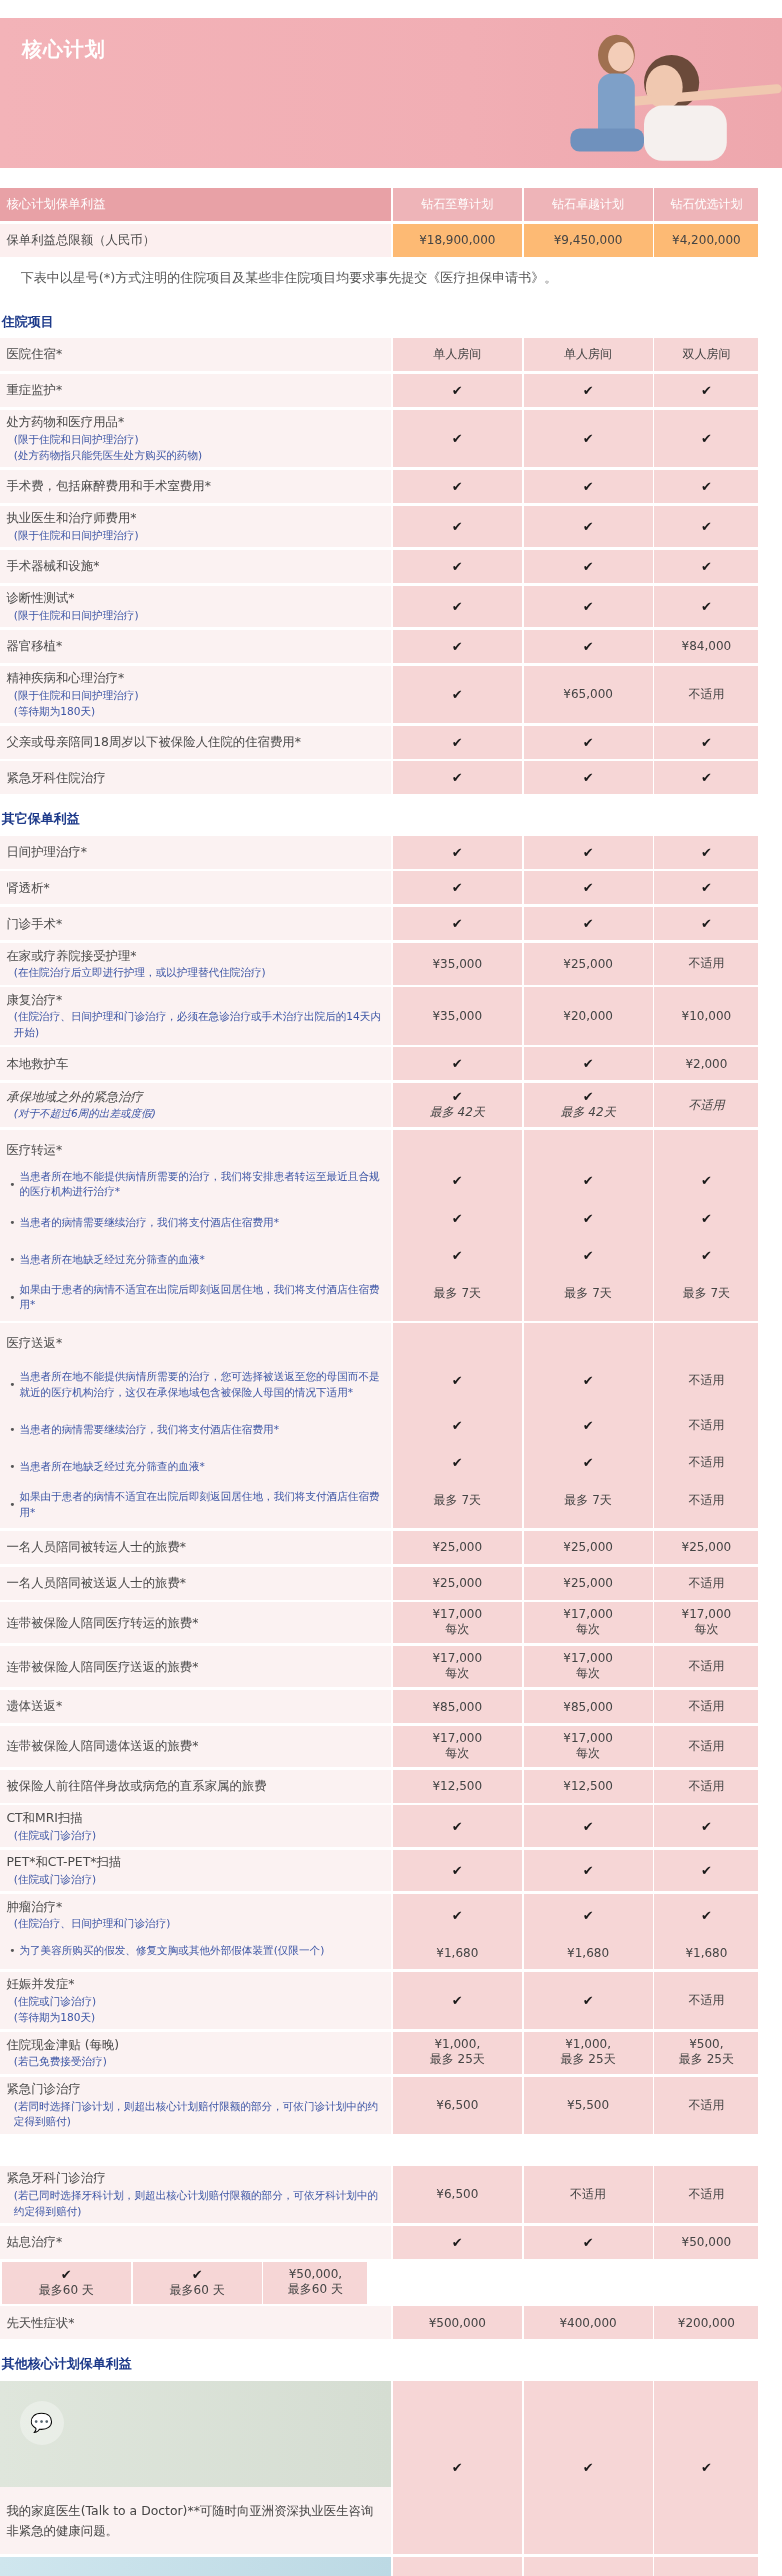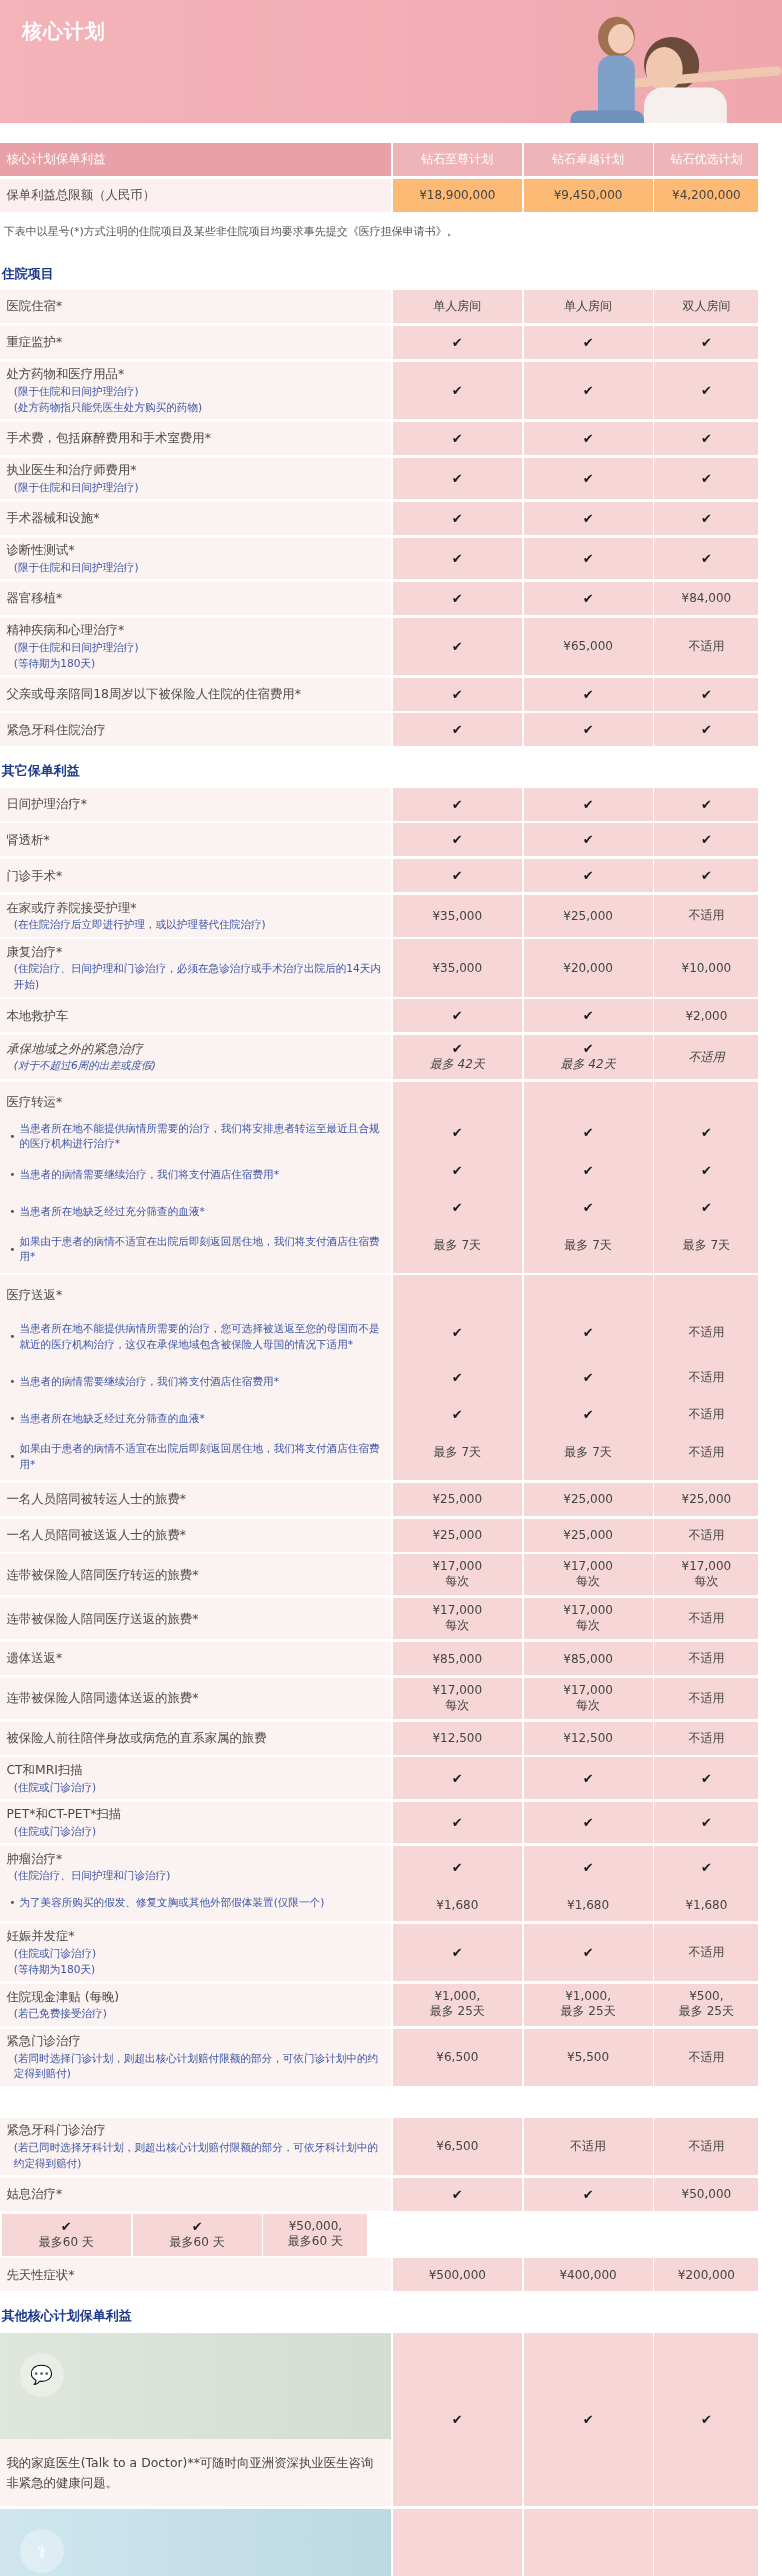--- a/index.html
+++ b/index.html
@@ -1,28 +1,28 @@
 <!DOCTYPE html>
 <html style="font-size:14.7px"><head>
 <meta charset="utf-8">
 <style>
   html, body { margin:0; padding:0; }
   body { width:782px; background:#ffffff; font-family:"DejaVu Sans","Liberation Sans",sans-serif; color:#4a4a4a; }
-  .banner { position:relative; width:782px; height:123px; background:linear-gradient(90deg,#f3b3b8 0%,#f1aeb4 60%,#eea7ad 100%); overflow:hidden; }
+  .banner { position:relative; width:782px; height:150px; background:linear-gradient(90deg,#f3b3b8 0%,#f1aeb4 60%,#eea7ad 100%); overflow:hidden;margin-top:18px; }
   .banner-title { position:absolute; left:22px; top:18.4px; color:#ffffff; font-size:20px; font-weight:bold; letter-spacing:0.9px; }
   .banner-photo { position:absolute; right:0; top:0; width:322px; height:143px; }
   .row { display:flex; width:782px; margin-bottom:2.8px; }
   .c0 { width:391px; box-sizing:border-box; padding:3.7px 5.5px 3.7px 6.4px; background:#fbf2f2; font-size:12.4px; display:flex; flex-direction:column; justify-content:center; }
   .c { width:129px; box-sizing:border-box; margin-left:1.8px; background:#f6d6d6; font-size:12px; display:flex; flex-direction:column; align-items:center; justify-content:center; text-align:center; color:#444; }
   .c.last { width:104px; }
   .hdr .c0 { background:#e8a1a6; color:#fff; }
   .hdr .c { background:#eeb4b8; color:#fff; }
   .total .c0 { background:#fcefef; }
   .total .c { background:#fdba74; }
-  .note { font-size:11px; color:#555; padding:9.2px 0 13px 3.7px; }
+  .note { font-size:13px; color:#555; padding:9.2px 0 13px 3.7px;margin-left:17px; }
   .section { font-size:13px; font-weight:bold; color:#1d3a8a; padding:13px 0 7.4px 1.8px; }
   .sub { color:#3c55a5; font-size:10.6px; padding-left:7.4px; line-height:15.7px; }
   .main { line-height:18.4px; }
   .bullet { color:#3c55a5; font-size:10.6px; line-height:15.7px; padding-left:13px; position:relative; }
   .bullet:before { content:"•"; position:absolute; left:2.8px; color:#555; }
   .check { font-size:13px; color:#1a1a1a; }
   .multi .c0 { justify-content:flex-start; }
   .multi .c { justify-content:flex-start; }
   .sline { display:flex; align-items:center; justify-content:center; width:100%; }
   .promo .c0 { padding:0; background:#fbf2f2; justify-content:flex-start; }

